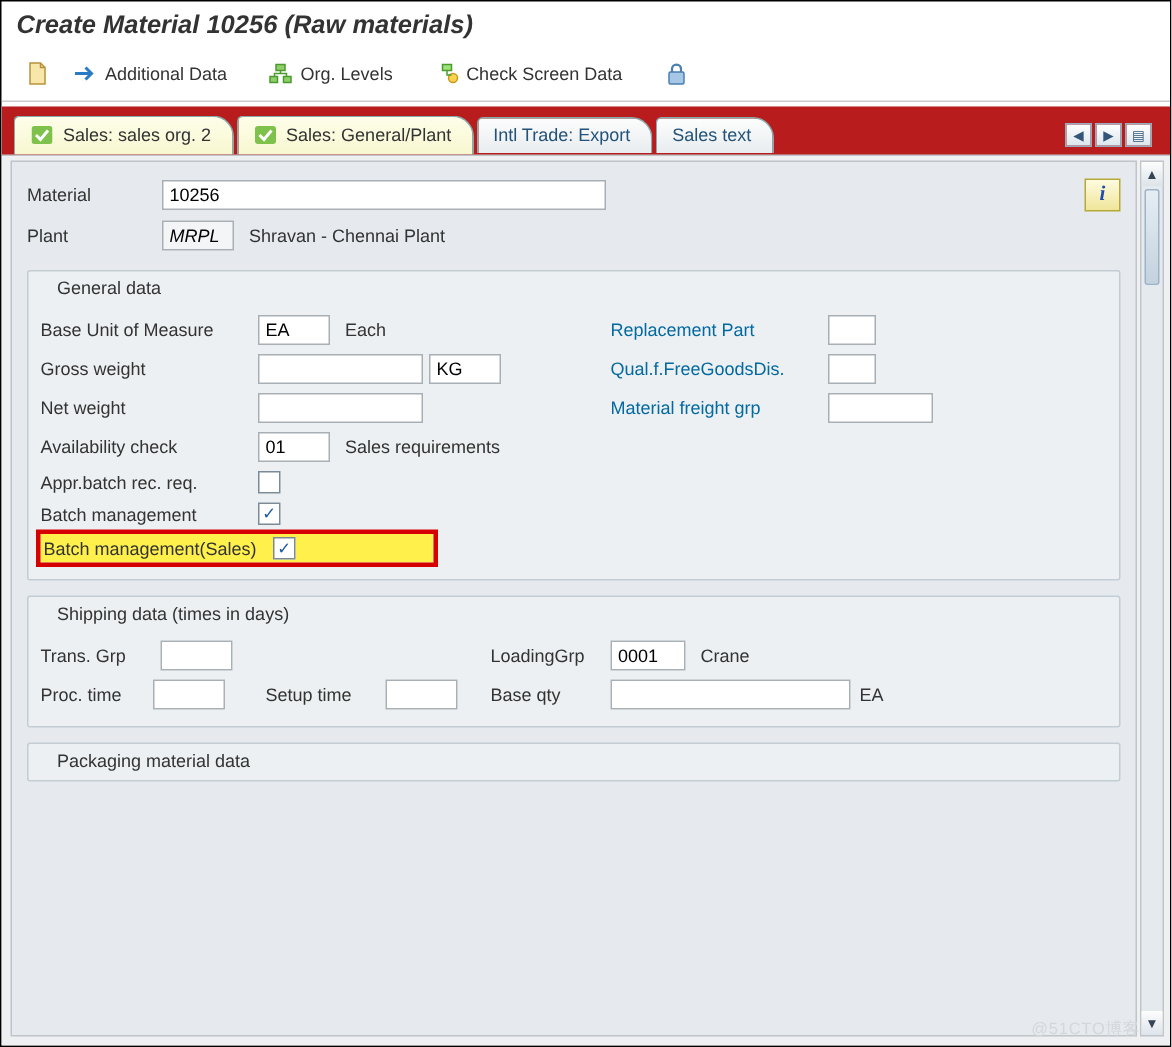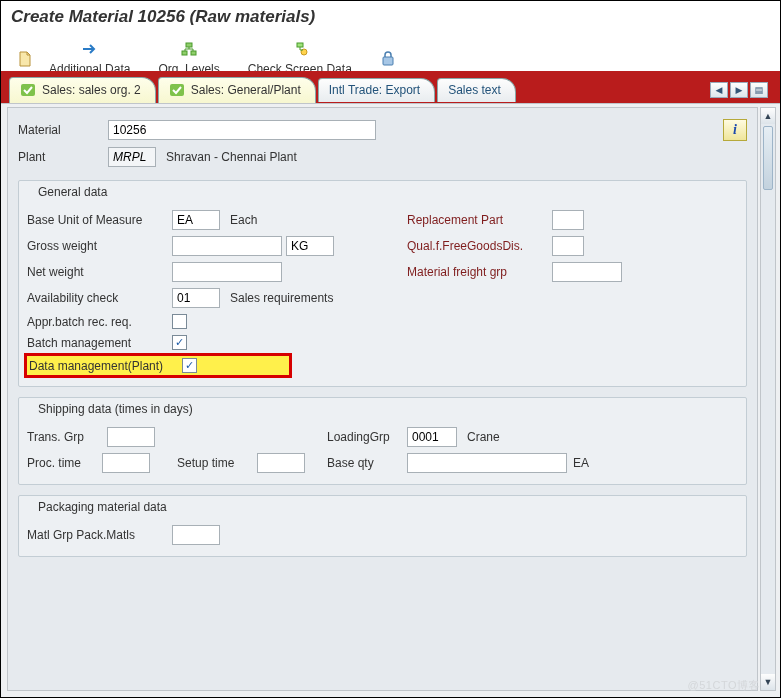--- a/index.html
+++ b/index.html
@@ -1,41 +1,41 @@
 <!DOCTYPE html>
 <html><head>
 <meta charset="utf-8">
 <style>
   * { box-sizing: border-box; font-family: Arial, Helvetica, sans-serif; }
   body { margin: 0; background: #fff; font-size: 12px; color: #333; }
   .frame { width: 781px; height: 698px; border: 1px solid #000; position: relative; overflow: hidden; background: #fff; }
   .title { font-size: 17px; font-weight: bold; font-style: italic; padding: 6px 10px 8px 10px; color: #333; }
   .toolbar { display: flex; align-items: center; gap: 4px; padding: 4px 10px 8px 10px; border-bottom: 1px solid #ccc; }
-  .tb-item { display: flex; align-items: center; gap: 5px; padding: 2px 6px; cursor: pointer; flex-direction: column; }
+  .tb-item { display: flex; align-items: center; gap: 5px; padding: 2px 6px; cursor: pointer; }
   .tb-sep { width: 8px; }
   .icon { display: inline-flex; width: 16px; height: 16px; align-items: center; justify-content: center; }
   .content-area { position: absolute; top: 70px; left:0; right:0; bottom:0; background: #eef0f2; }
   .tab-row { display:flex; align-items:center; padding: 6px 8px 0 8px; gap:0; background:#b91c1c; border-bottom:1px solid #c0c5ca; }
   .tab { position:relative; display:flex; align-items:center; gap:6px; border:1px solid #8aa; border-bottom:none; background:linear-gradient(#fdfdfd,#e8ecef); padding:4px 14px 5px 10px; margin-right:2px; border-radius:4px 14px 0 0; cursor:pointer; color:#23537a; }
   .tab.active { background:linear-gradient(#fefeea,#f7f7d0); color:#333; z-index:2; }
   .tab.plain { color:#23537a; }
   .tab-nav { margin-left:auto; display:flex; gap:2px; padding-right:4px; }
   .nav-btn { width:18px; height:16px; border:1px solid #9ab; background:linear-gradient(#fefefe,#dde6ec); display:flex; align-items:center; justify-content:center; cursor:pointer; font-size:9px; color:#357; }
   .page { position:absolute; top:36px; left:6px; right:22px; bottom:6px; background:#e6eaee; border:1px solid #c0c5ca; padding:8px 10px 10px 10px; overflow:hidden; }
   .scrollbar { position:absolute; top:36px; right:4px; bottom:6px; width:16px; background:#e5eaef; border:1px solid #c0c5ca; }
   .scroll-up,.scroll-down { height:16px; display:flex; align-items:center; justify-content:center; background:linear-gradient(#fdfdfd,#dde4ea); font-size:9px; color:#345; cursor:pointer; }
   .scroll-down{ position:absolute; bottom:0; left:0; right:0;}
   .thumb { position:absolute; top:18px; left:2px; right:2px; height:64px; background:linear-gradient(#e6eef4,#c3d2de); border:1px solid #9db4c8; border-radius:2px; cursor:pointer; }
   .row { display:flex; align-items:center; padding:3px 0; }
   .lbl { width:90px; color:#333; }
-  .lbl2 { width:145px; color:#7f1d1d; }
+  .lbl2 { width:145px; color:#0369a1; }
   .lbl3 { width:145px; color:#333; }
   .fld { height:20px; border:1px solid #a8b0b6; background:#fff; padding:1px 4px; font-size:12px; }
   .fld.ro { background:#f3f5f7; }
-  .fld-mat { width:268px; }
+  .fld-mat { width:296px; }
   .fld-desc { width:320px; background:#fdf2b3; outline:2px solid #d00; outline-offset:-1px; }
   .fld-plant{ width:48px;font-style:italic; }
   .fld-sm { width:48px; }
   .fld-md { width:110px; }
   .fld-tiny{ width:32px; text-align:center; }
   .fld-load{ width:50px; text-align:left; }
   .fld-bq{ width:160px; }
   .txt { padding-left:10px; }
   .info-btn { margin-left:auto; width:24px; height:22px; border:1px solid #b6a93a; background:linear-gradient(#fffbe0,#efe59a); display:flex; align-items:center; justify-content:center; cursor:pointer; font-weight:bold; color:#1e4aad; font-family: "Times New Roman", serif; font-style: italic; font-size:14px; }
   .group { border:1px solid #c3cdd4; border-radius:2px; margin-top:10px; background:#edf0f3; }
@@ -208,21 +208,21 @@
           </div>
         </div>
         <div class="gridrow">
           <div class="col-left">
             <span class="lbl3">Batch management</span>
             <span class="chk checked"></span>
           </div>
         </div>
         <div class="gridrow">
           <div class="hl-row">
-            <span style="width:155px;padding-left:2px">Data management(Plant)</span>
+            <span style="width:155px;padding-left:2px">Batch management(Sales)</span>
             <span class="chk checked"></span>
           </div>
         </div>
       </div>
     </div>
 
     <div class="group">
       <div class="group-title">Shipping data (times in days)</div>
       <div class="group-body">
         <div class="gridrow">
@@ -249,26 +249,20 @@
             <span style="width:80px">Base qty</span>
             <input class="fld fld-bq" value="" style="">
             <span style="padding-left:6px">EA</span>
           </div>
         </div>
       </div>
     </div>
 
     <div class="group">
       <div class="group-title">Packaging material data</div>
-      <div class="group-body">
-        <div class="gridrow">
-          <span class="lbl3">Matl Grp Pack.Matls</span>
-          <input class="fld fld-sm" value="" style="">
-        </div>
-      </div>
     </div>
 
   </div>
 </div>
 
 <div class="watermark">@51CTO博客</div>
 
 </div>
 
 </body></html>

